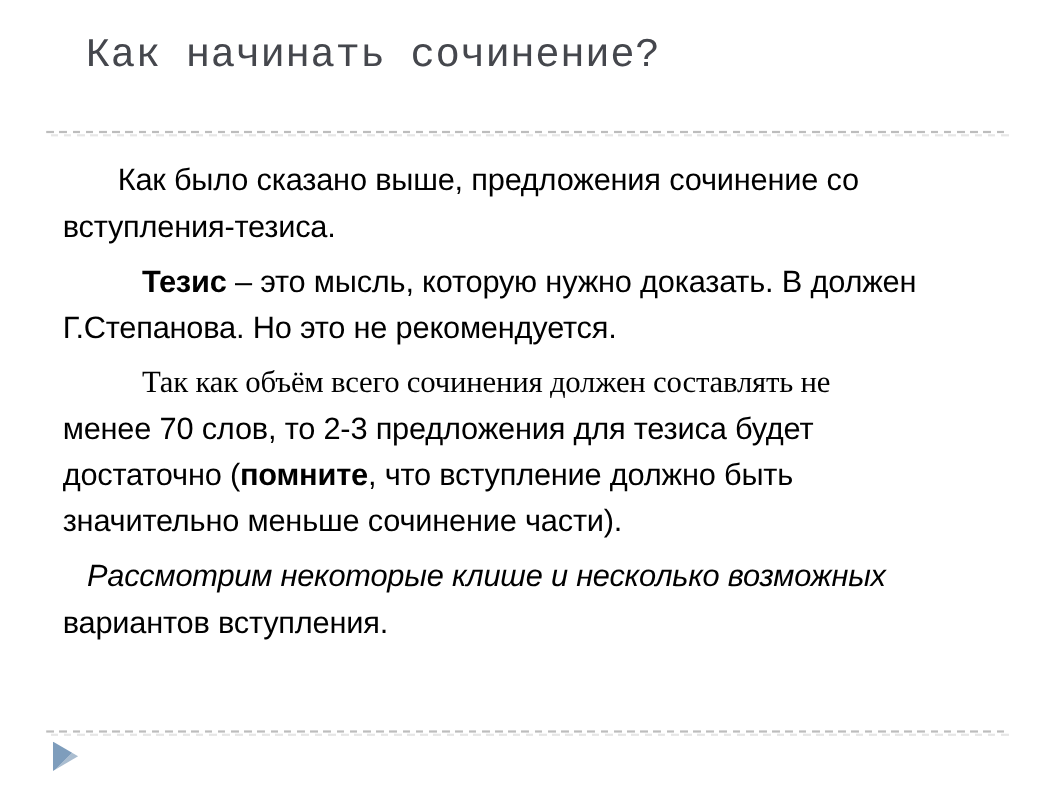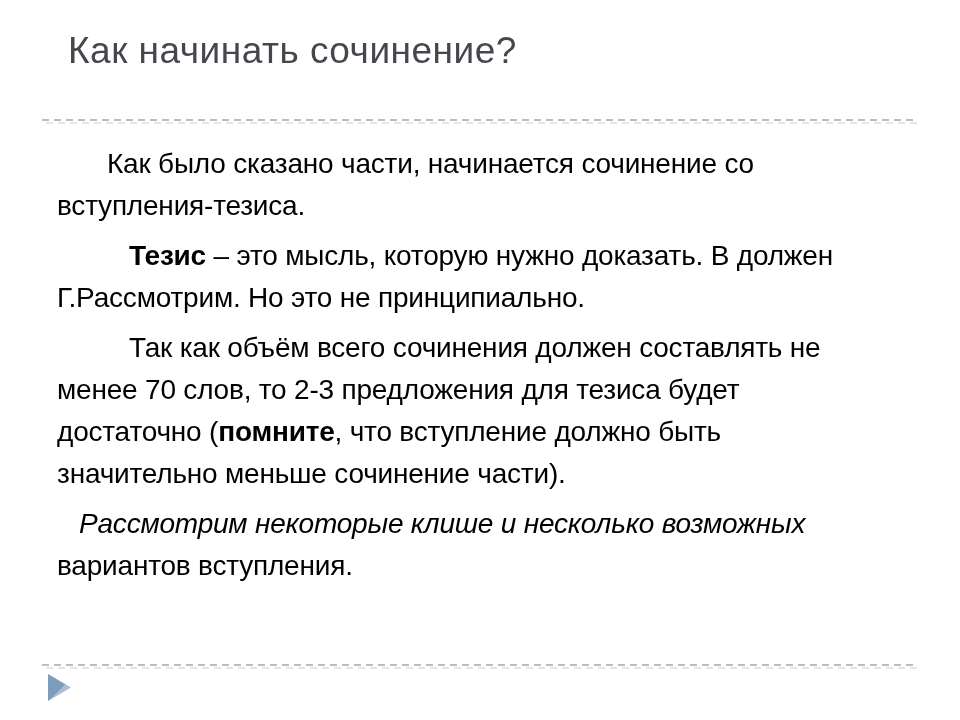--- a/index.html
+++ b/index.html
@@ -16,23 +16,23 @@
   .slide {
     position: relative;
     width: 960px;
     height: 720px;
     background: var(--bg);
     overflow: hidden;
     font-family: "Liberation Sans", sans-serif;
   }
   .slide-title {
     position: absolute;
-    left: 68px;
+    left: 78px;
     top: 30px;
-    font-family: Liberation Sans, sans-serif;
+    font-family: Liberation Mono, monospace;
     font-size: 37px;
     font-weight: 400;
     color: var(--title-color);
     letter-spacing: 0.5px;
     white-space: nowrap;
   }
   .divider {
     position: absolute;
     left: 42px;
     width: 876px;
@@ -82,29 +82,29 @@
 </head>
 <body>
 
 <div class="slide">
   <div class="slide-title">Как начинать сочинение?</div>
 
   <div class="divider divider-top"></div>
 
   <div class="slide-body">
       <div class="para">
-        <div class="line" style="padding-left: 50px;"><span>Как было сказано части, начинается сочинение со</span></div>
+        <div class="line" style="padding-left: 50px;"><span>Как было сказано выше, предложения сочинение со</span></div>
         <div class="line"><span>вступления-тезиса.</span></div>
       </div>
       <div class="para">
         <div class="line" style="padding-left: 72px;"><b>Тезис</b><span> – это мысль, которую нужно доказать. В должен</span></div>
-        <div class="line"><span>Г.Рассмотрим. Но это не принципиально.</span></div>
+        <div class="line"><span>Г.Степанова. Но это не рекомендуется.</span></div>
       </div>
       <div class="para">
-        <div class="line" style="padding-left: 72px;"><span>Так как объём всего сочинения должен составлять не</span></div>
+        <div class="line" style="padding-left: 72px; font-family: Liberation Serif, serif;"><span>Так как объём всего сочинения должен составлять не</span></div>
         <div class="line"><span>менее 70 слов, то 2-3 предложения для тезиса будет</span></div>
         <div class="line"><span>достаточно (</span><b>помните</b><span>, что вступление должно быть</span></div>
         <div class="line"><span>значительно меньше сочинение части).</span></div>
       </div>
       <div class="para">
         <div class="line" style="padding-left: 22px; font-style: italic;"><span>Рассмотрим некоторые клише и несколько возможных</span></div>
         <div class="line"><span>вариантов вступления.</span></div>
       </div>
     </div>
 

